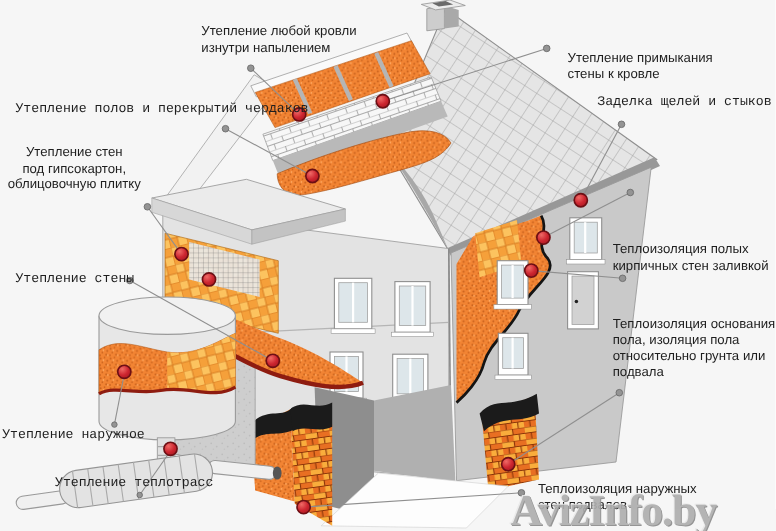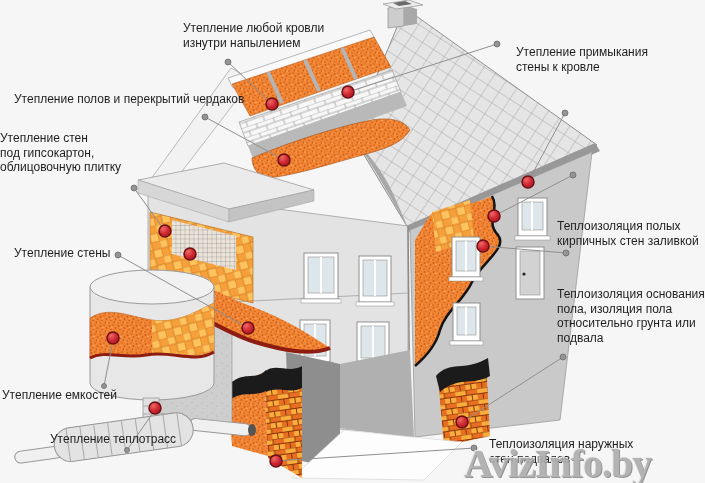--- a/index.html
+++ b/index.html
@@ -1,21 +1,21 @@
 <!DOCTYPE html>
 <html><head>
 <meta charset="utf-8">
 <style>
   html,body{margin:0;padding:0;background:#fff;}
   .stage{position:relative;width:705px;height:483px;background:#f6f6f6;overflow:hidden;
          font-family:"Liberation Sans",sans-serif;}
   .stage svg{position:absolute;left:0;top:0;}
   .lbl{position:absolute;font-size:12px;line-height:1.22;color:#1e1e1e;white-space:pre-line;}
-  .nowrap{white-space:nowrap;}
-  .ar{text-align:left;}
+  .nowrap{white-space:nowrap;font-family:Liberation Mono, monospace;}
+  .ar{text-align:center;}
   .watermark{position:absolute;left:464px;top:440px;font-family:"Liberation Serif","DejaVu Serif",serif;
              font-weight:bold;font-size:40px;letter-spacing:-1px;color:#aeaeae;
              text-shadow:1px 1px 0 #8c8c8c,-1px -1px 0 #e9e9e9;opacity:.92;}
 </style>
 </head>
 <body>
 
 <div class="stage">
 
 <svg width="705" height="483" viewBox="0 0 705 483">
@@ -260,30 +260,31 @@
         <circle cx="462" cy="422" r="6"></circle>
     <circle cx="276" cy="461" r="6"></circle>
   </g>
 </svg>
 
 <div class="lbl" style="left:183px;top:21px;width:170px">Утепление любой кровли
 изнутри напылением</div>
 <div class="lbl" style="left:516px;top:45px;width:150px">Утепление примыкания
 стены к кровле</div>
 <div class="lbl nowrap" style="left:14px;top:92px">Утепление полов и перекрытий чердаков</div>
+<div class="lbl nowrap" style="left:543px;top:85px">Заделка щелей и стыков</div>
 <div class="lbl ar" style="left:0px;top:131px;width:135px">Утепление стен
 под гипсокартон,
 облицовочную плитку</div>
 <div class="lbl nowrap" style="left:14px;top:246px">Утепление стены</div>
 <div class="lbl" style="left:557px;top:219px;width:150px">Теплоизоляция полых
 кирпичных стен заливкой</div>
 <div class="lbl" style="left:557px;top:287px;width:150px">Теплоизоляция основания
 пола, изоляция пола
 относительно грунта или
 подвала</div>
-<div class="lbl nowrap" style="left:2px;top:388px">Утепление емкостей</div>
+<div class="lbl nowrap" style="left:2px;top:388px">Утепление наружное</div>
 <div class="lbl nowrap" style="left:50px;top:432px">Утепление теплотрасс</div>
 <div class="lbl" style="left:489px;top:437px;width:165px">Теплоизоляция наружных
 стен подвалов</div>
 
 <div class="watermark">AvizInfo.by</div>
 
 </div>
 
 </body></html>

